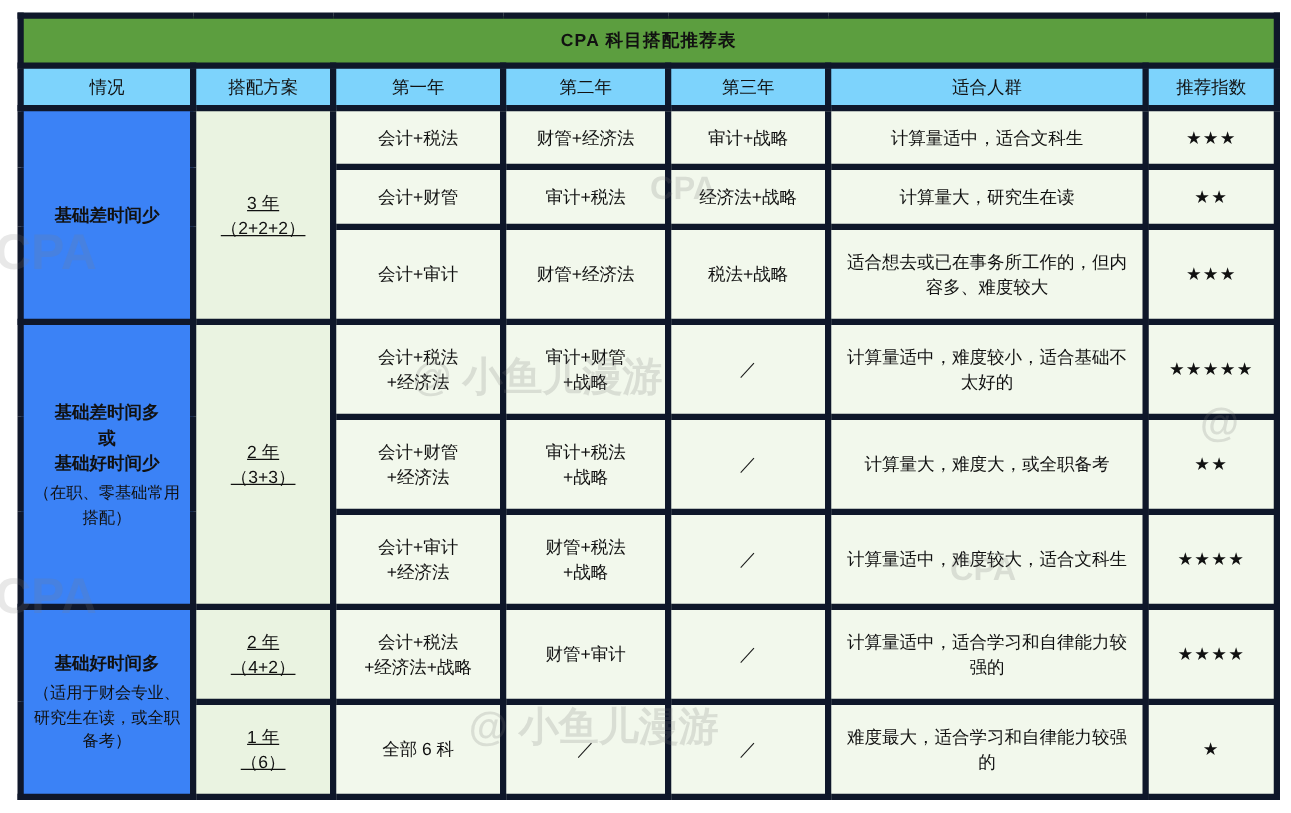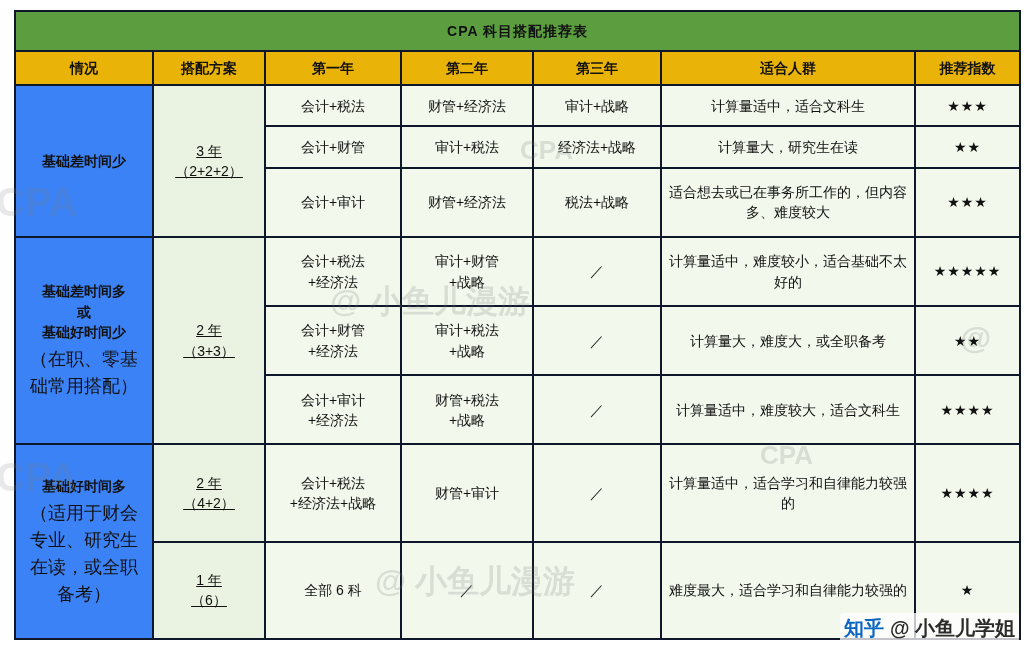--- a/index.html
+++ b/index.html
@@ -24,52 +24,52 @@
   }
   table.cpa {
     border-collapse: collapse;
     table-layout: fixed;
     width: 1005px;
     height: 630px;
     position: relative;
     z-index: 2;
   }
   table.cpa td, table.cpa th {
-    border: 2px solid #0f172a;
+    border: 5px solid #0f172a;
     text-align: center;
     vertical-align: middle;
     font-size: 14px;
     color: #111111;
     padding: 4px 6px;
     box-sizing: border-box;
     line-height: 1.45;
   }
   .title-row td {
     background: #5c9e3f;
     color: #ffffff;
     font-size: 20px;
     font-weight: bold;
     height: 40px;
     letter-spacing: 1px;
     border: 1px solid #4c7a34;
   }
   .head-row td {
-    background: #eab308;
-    font-weight: bold;
+    background: #7dd3fc;
+    font-weight: normal;
     font-size: 15px;
     height: 34px;
   }
   .situation {
     background: #3b82f6;
     font-weight: bold;
     font-size: 15px;
   }
   .situation .sub {
     font-weight: normal;
-    font-size: 18px;
+    font-size: 13px;
     display: block;
     margin-top: 4px;
     line-height: 1.5;
   }
   .plan {
     background: #eaf3e1;
     font-size: 15px;
     text-decoration: underline;
   }
   .plan .line2 {
@@ -261,16 +261,13 @@
       </td>
       <td class="yearcell">全部 6 科</td>
       <td class="yearcell">／</td>
       <td class="yearcell">／</td>
       <td class="people">难度最大，适合学习和自律能力较强的</td>
       <td class="stars">★</td>
     </tr>
   </tbody>
     </table>
 
-  <div class="brand">
-    <span class="zh">知乎</span><span>@ 小鱼儿学姐</span>
-  </div>
 </div>
 
 </body></html>

